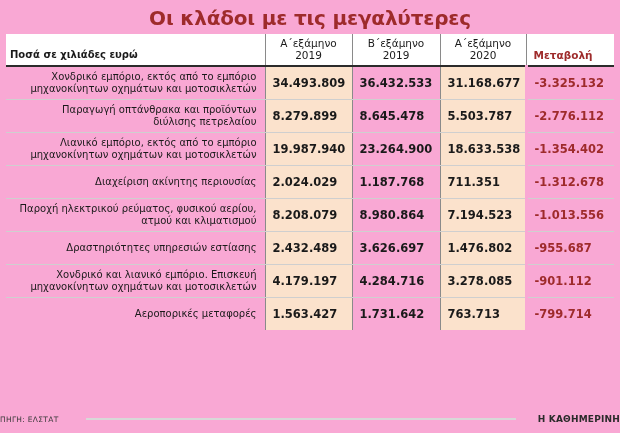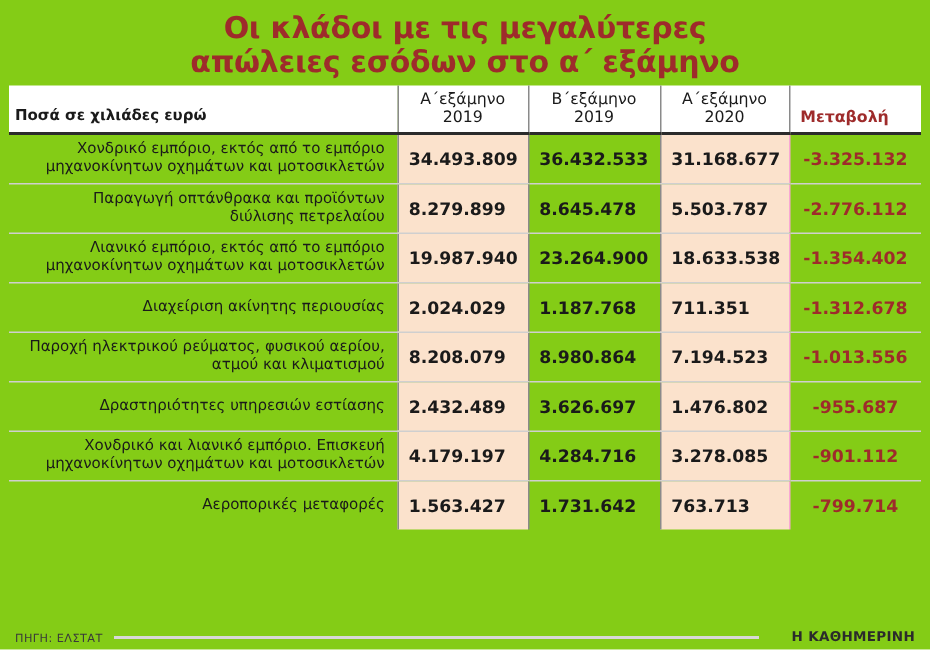--- a/index.html
+++ b/index.html
@@ -13,21 +13,21 @@
     font-family: "DejaVu Sans", "Liberation Sans", sans-serif;
     color: #1a1a1a;
     overflow: hidden;
   }
 
   .infographic {
     position: relative;
     width: 620px;
     height: 433px;
     box-sizing: border-box;
-    background: #84cc16;
+    background: #f9a8d4;
   }
 
   
   .title-block {
     padding: 7px 10px 4px 10px;
     text-align: center;
   }
   .title-line {
     color: #9E2B2B;
     font-size: 20px;
@@ -104,42 +104,42 @@
     text-align: left;
     font-weight: bold;
     font-size: 11.5px;
     border-left: 1px solid #8a8a8a;
     white-space: nowrap;
   }
   td.shaded {
     background: #FBE2CC;
   }
   td.t-change {
-    text-align: center;
+    text-align: left;
     font-weight: bold;
     font-size: 11.5px;
     color: #9E2B2B;
-    border-left: 1px solid #f9a8d4;
+    border-left: 3px solid #f9a8d4;
     white-space: nowrap;
   }
   tbody tr:last-child td {
     border-bottom: none;
   }
 
   
   .footer {
     position: absolute;
     left: 0;
     right: 0;
     bottom: 3px;
     height: 22px;
-    padding: 0 10px;
+    padding: 0 0;
     box-sizing: border-box;
     display: flex;
-    align-items: flex-end;
+    align-items: center;
     justify-content: space-between;
   }
   .source {
     font-size: 7.5px;
     color: #3a3a3a;
     letter-spacing: 0.3px;
     text-transform: uppercase;
     white-space: nowrap;
   }
   .brand-wrap {
@@ -163,21 +163,20 @@
     white-space: nowrap;
   }
 </style>
 </head>
 <body>
 
 <div class="infographic">
 
   <div class="title-block">
     <div class="title-line">Οι κλάδοι με τις μεγαλύτερες</div>
-    <div class="title-line">απώλειες εσόδων στο α΄ εξάμηνο</div>
   </div>
 
   <div class="table-wrap">
     <table class="data-table">
       <colgroup>
         <col class="c-label">
         <col class="c-v1">
         <col class="c-v2">
         <col class="c-v3">
         <col class="c-change">

